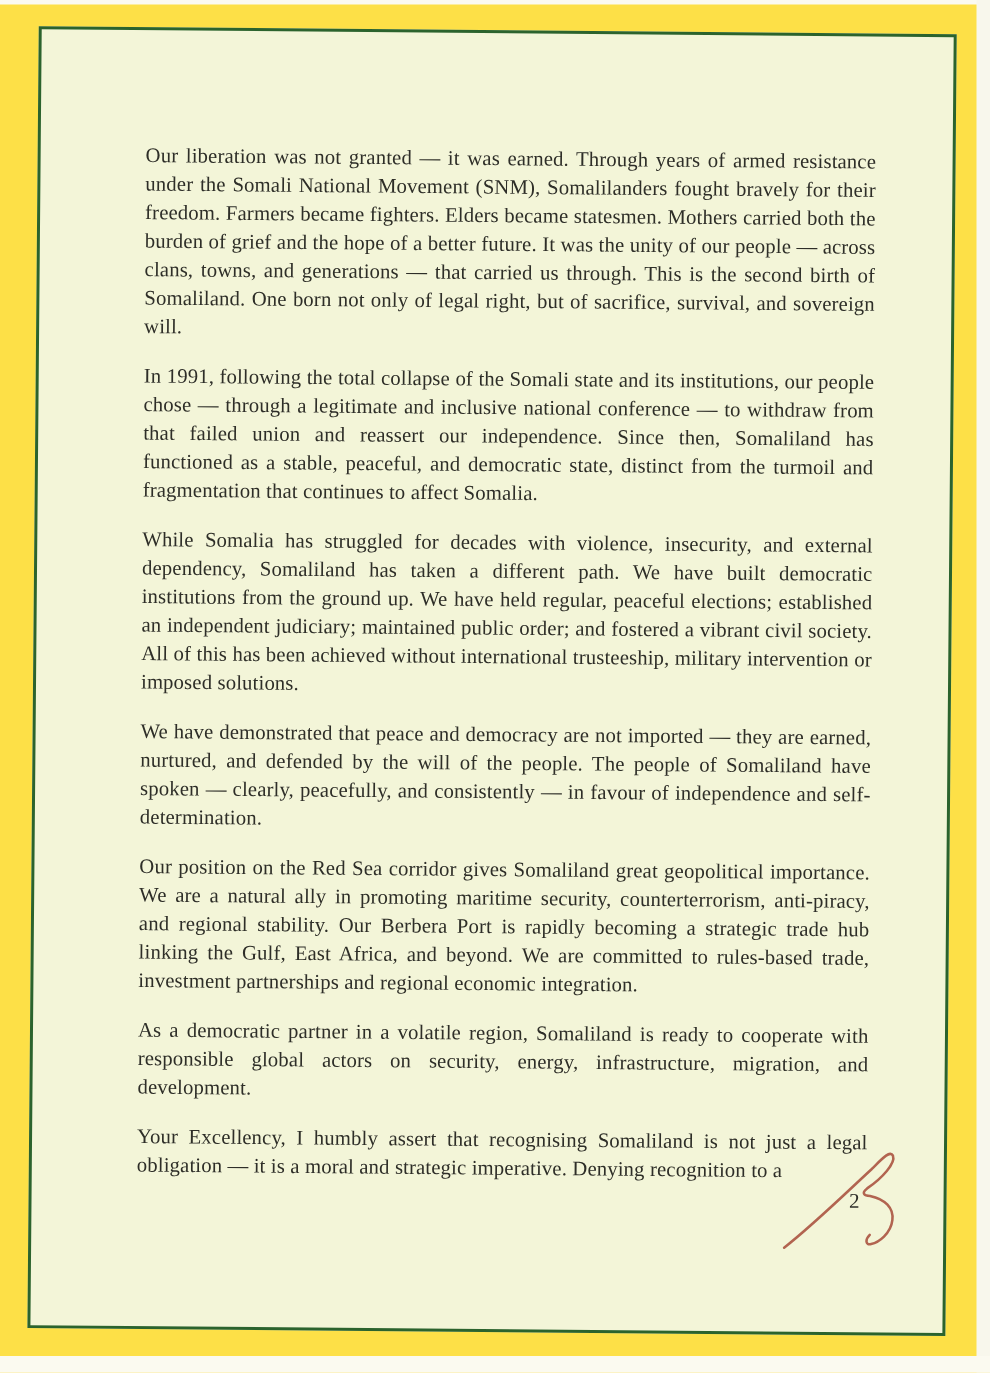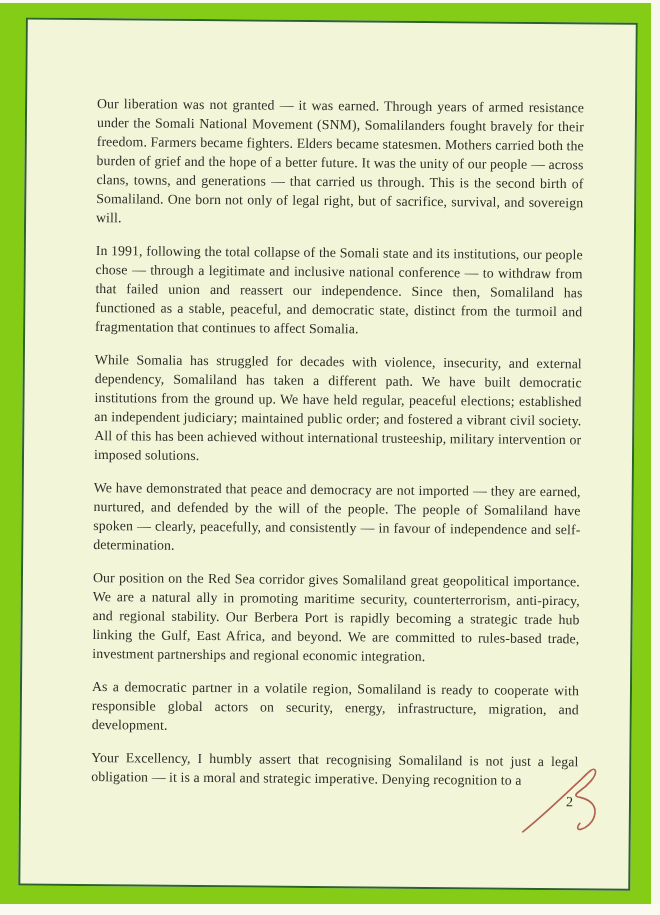--- a/index.html
+++ b/index.html
@@ -8,21 +8,21 @@
     width: 660px;
     height: 915px;
     overflow: hidden;
     background: #fbfaf1;
     font-family: "Liberation Serif", serif;
   }
   .scan {
     position: absolute;
     left: 0; top: 0;
     width: 660px; height: 915px;
-    background: #84cc16;
+    background: #fde047;
   }
   
   .edge { position: absolute; background: #fbfaf0; }
   .edge-top    { left: 0; top: 0; width: 660px; height: 3px; }
   .edge-right  { left: 651px; top: 0; width: 9px; height: 915px; background: #f8f7ec; }
   .edge-bottom { left: 0; top: 904px; width: 660px; height: 11px; }
   
   .tilt {
     position: absolute;
     left: 0; top: 0;

